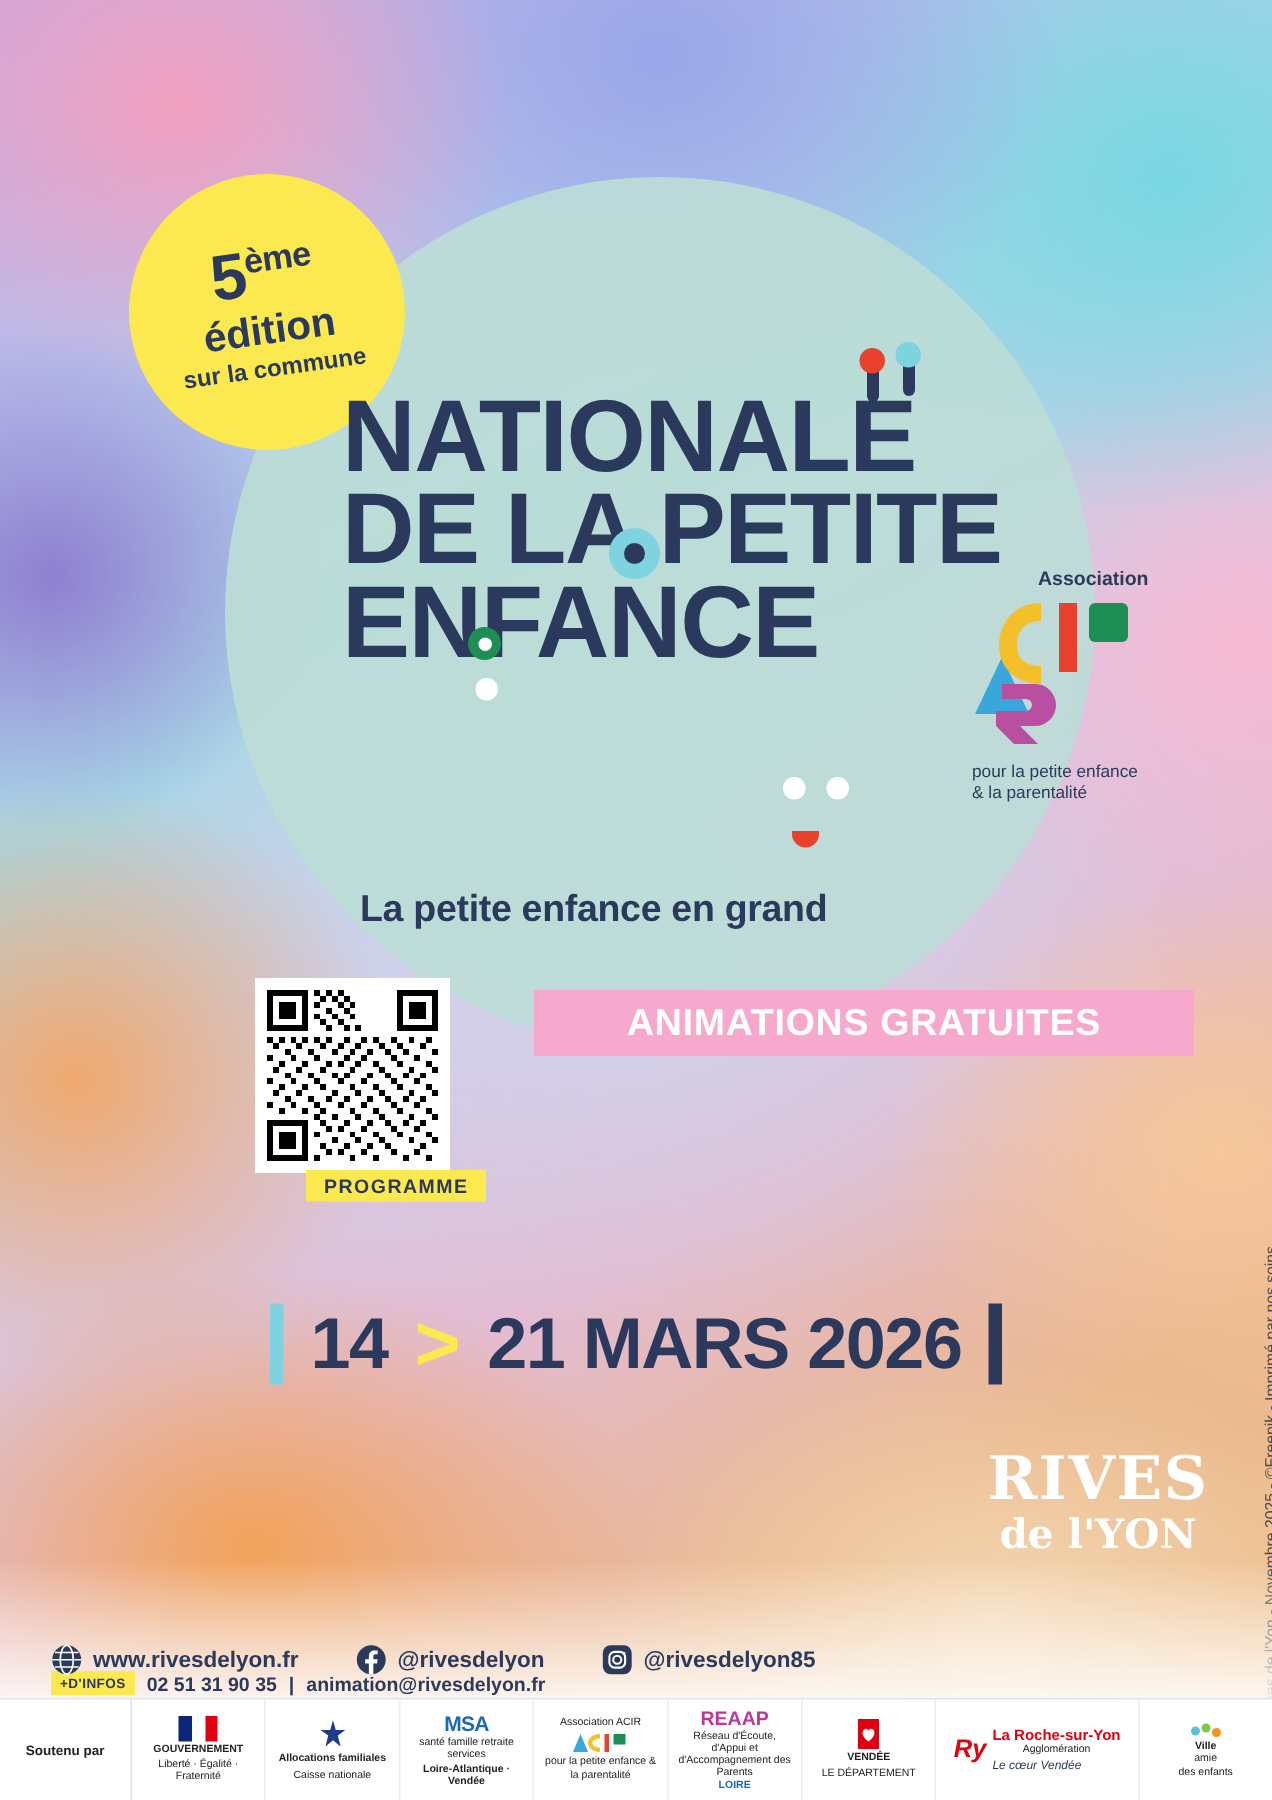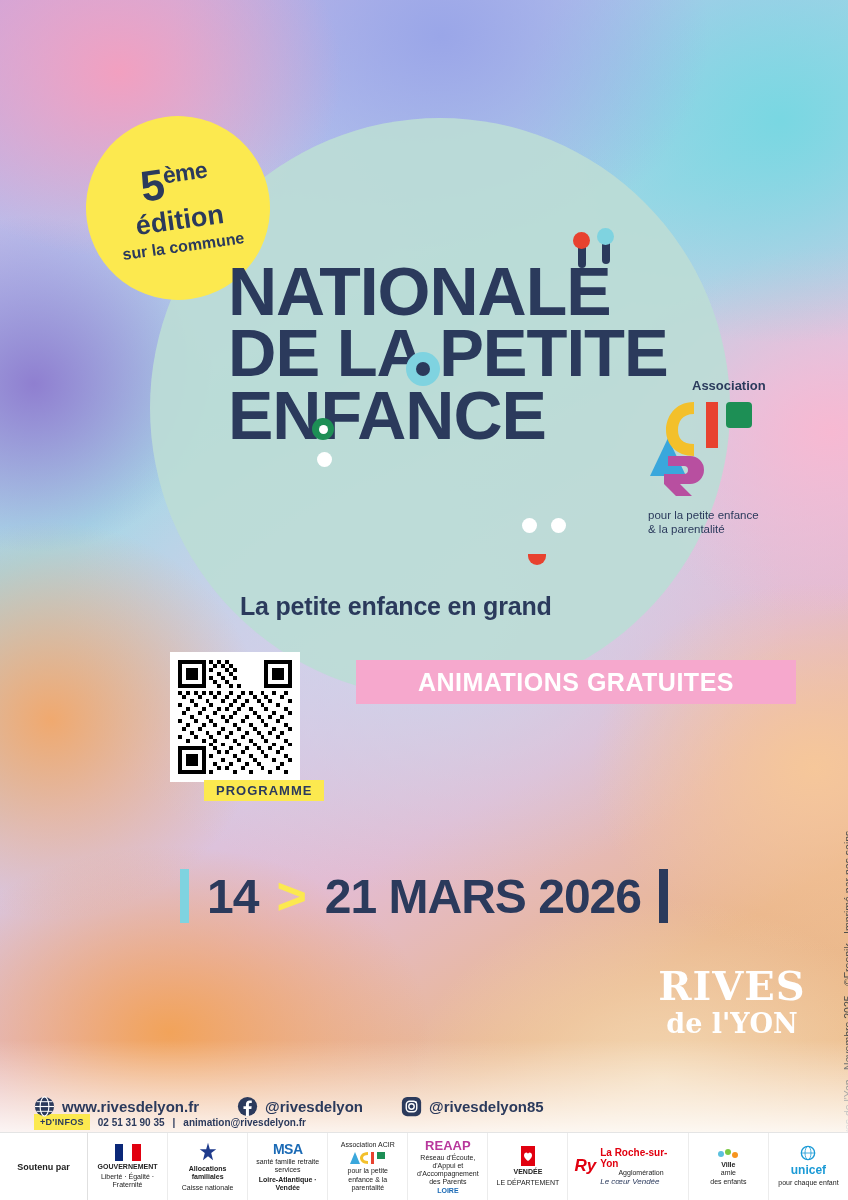--- a/index.html
+++ b/index.html
@@ -159,21 +159,21 @@
   }
   
   .infos {
     position: absolute; left: 34px; top: 1074px;
     display: flex; align-items: center; gap: 8px; margin-top: 40px;
   }
   .infos-tag {
     background: #fce94f; color: #2b3a5c;
     font-size: 9px; font-weight: 800; padding: 3px 6px; letter-spacing: 0.3px;
   }
-  .infos-text { font-size: 10px; color: #2b3a5c; font-weight: 600; text-align: center; }
+  .infos-text { font-size: 13px; color: #2b3a5c; font-weight: 600; text-align: center; }
   .social {
     position: absolute; left: 34px; top: 1096px;
     display: flex; align-items: center; gap: 10px;
   }
   .social .item { display: flex; align-items: center; gap: 7px; justify-content: center; }
   .social .label { font-size: 15px; font-weight: 700; color: #2b3a5c; }
   .glyph { width: 21px; height: 21px; }
   .spacer-18 { width: 18px; }
   
   .partners {
@@ -574,25 +574,14 @@
         <svg width="24" height="14" viewBox="0 0 24 14">
           <circle cx="5" cy="7" r="3" fill="#5bc0de"></circle>
             <circle cx="12" cy="5" r="3" fill="#7ac943"></circle>
             <circle cx="19" cy="8" r="3" fill="#f7941e"></circle>
         </svg>
         <div class="tiny tiny-b">Ville</div>
         <div class="tiny">amie</div>
         <div class="tiny">des enfants</div>
       </div>
     </div>
-    <div class="p-cell">
-      <div style="display:flex;flex-direction:column;align-items:center;gap:2px;">
-        <svg width="16" height="16" viewBox="0 0 24 24">
-          <circle cx="12" cy="12" r="10" fill="none" stroke="#1b9ad6" stroke-width="2"></circle>
-          <ellipse cx="12" cy="12" rx="4.5" ry="10" fill="none" stroke="#1b9ad6" stroke-width="1.2"></ellipse>
-          <line x1="2" y1="12" x2="22" y2="12" stroke="#1b9ad6" stroke-width="1.2"></line>
-        </svg>
-        <div style="font-size:12px;font-weight:800;color:#1b9ad6;">unicef</div>
-        <div class="tiny">pour chaque enfant</div>
-      </div>
-    </div>
   </div>
 </div>
 
 </body></html>

